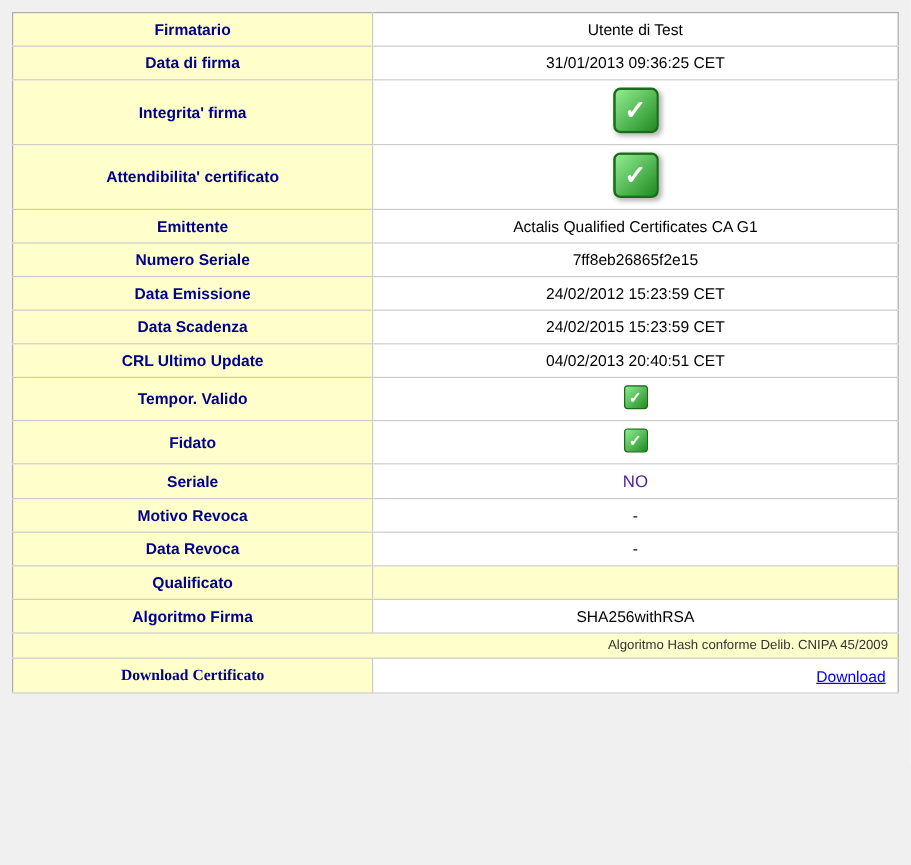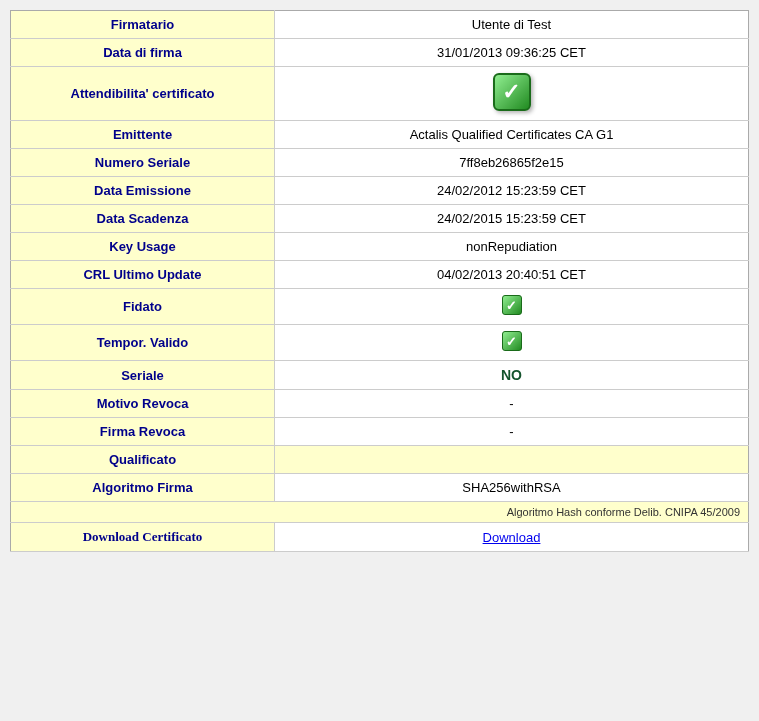--- a/index.html
+++ b/index.html
@@ -31,21 +31,21 @@
 
     .certificate-table td {
       padding: 6px 10px;
       vertical-align: middle;
     }
 
     .label-cell {
       background: #ffffcc;
       color: #00008b;
       font-weight: bold;
-      width: 264px;
+      width: 300px;
       border-right: 1px solid #ccc;
       text-align: center;
     }
 
     .value-cell {
       background: #fff;
       color: #000;
       text-align: center;
     }
 
@@ -86,22 +86,22 @@
       position: absolute;
       top: 50%;
       left: 50%;
       transform: translate(-50%, -50%);
       color: white;
       font-size: 13px;
       font-weight: bold;
     }
 
     .no-text {
-      color: #14532d;
-      font-weight: bold;
+      color: #4c1d95;
+      font-weight: normal;
       font-size: 14px;
     }
 
     .download-link {
       color: #0000ee;
       text-decoration: underline;
       cursor: pointer;
     }
 
     .footer-row td {
@@ -111,21 +111,21 @@
       text-align: right;
       padding: 4px 8px;
     }
 
     .download-row .label-cell {
       text-align: center;
       font-family: Liberation Serif, serif;
     }
 
     .download-row .value-cell {
-      text-align: center;
+      text-align: right;
     }
 
     .qualificato-row .value-cell {
       background: #ffffcc;
     }
   </style>
 </head>
 <body>
 
 <table class="certificate-table">
@@ -134,20 +134,26 @@
       <tr>
     <td class="label-cell">Firmatario</td>
     <td class="value-cell">Utente di Test</td>
   </tr>
 
   <tr>
     <td class="label-cell">Data di firma</td>
     <td class="value-cell">31/01/2013 09:36:25 CET</td>
   </tr>
 
+  <tr>
+    <td class="label-cell">Integrita' firma</td>
+    <td class="value-cell">
+      <span class="checkmark-large"></span>
+    </td>
+  </tr>
 
   <tr>
     <td class="label-cell">Attendibilita' certificato</td>
     <td class="value-cell">
       <span class="checkmark-large"></span>
     </td>
   </tr>
 
   <tr>
     <td class="label-cell">Emittente</td>
@@ -162,58 +168,54 @@
   <tr>
     <td class="label-cell">Data Emissione</td>
     <td class="value-cell">24/02/2012 15:23:59 CET</td>
   </tr>
 
   <tr>
     <td class="label-cell">Data Scadenza</td>
     <td class="value-cell">24/02/2015 15:23:59 CET</td>
   </tr>
 
-  <tr>
-    <td class="label-cell">Key Usage</td>
-    <td class="value-cell">nonRepudiation</td>
-  </tr>
 
   <tr>
     <td class="label-cell">CRL Ultimo Update</td>
     <td class="value-cell">04/02/2013 20:40:51 CET</td>
   </tr>
 
   <tr>
+    <td class="label-cell">Tempor. Valido</td>
+    <td class="value-cell">
+      <span class="checkmark-small"></span>
+    </td>
+  </tr>
+
+  <tr>
     <td class="label-cell">Fidato</td>
-    <td class="value-cell">
-      <span class="checkmark-small"></span>
-    </td>
-  </tr>
-
-  <tr>
-    <td class="label-cell">Tempor. Valido</td>
     <td class="value-cell">
       <span class="checkmark-small"></span>
     </td>
   </tr>
 
   <tr>
     <td class="label-cell">Seriale</td>
     <td class="value-cell">
       <span class="no-text">NO</span>
     </td>
   </tr>
 
   <tr>
     <td class="label-cell">Motivo Revoca</td>
     <td class="value-cell">-</td>
   </tr>
 
   <tr>
-    <td class="label-cell">Firma Revoca</td>
+    <td class="label-cell">Data Revoca</td>
     <td class="value-cell">-</td>
   </tr>
 
   <tr class="qualificato-row">
     <td class="label-cell">Qualificato</td>
     <td class="value-cell" style="background:#ffffcc;"></td>
   </tr>
 
   <tr>
     <td class="label-cell">Algoritmo Firma</td>

